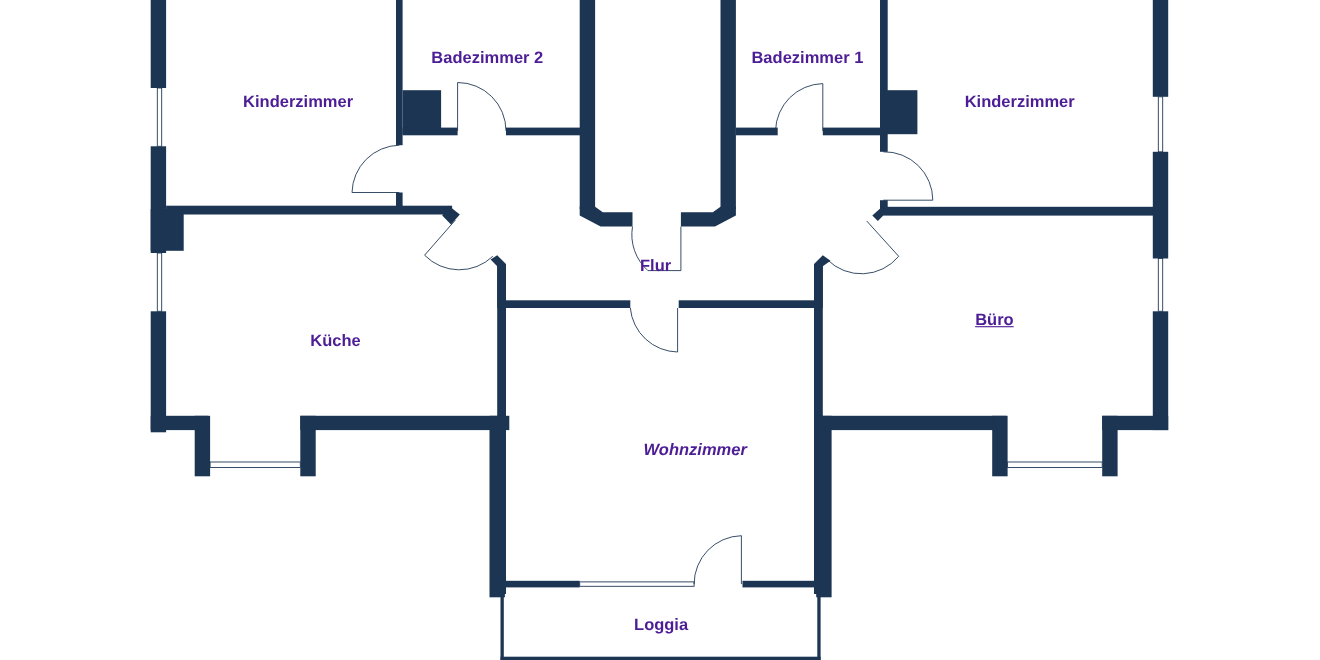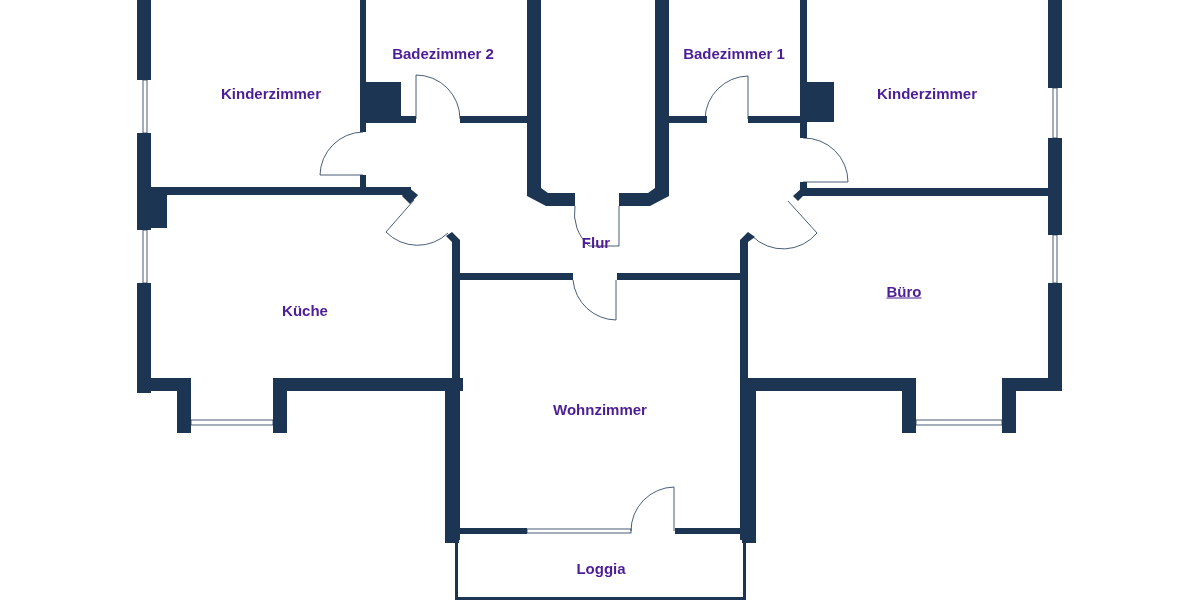--- a/index.html
+++ b/index.html
@@ -108,15 +108,15 @@
 </svg>
 
 <div id="labels">
   <div class="label" style="left:271px;top:93px;">Kinderzimmer</div>
   <div class="label" style="left:443px;top:53px;">Badezimmer 2</div>
   <div class="label" style="left:734px;top:53px;">Badezimmer 1</div>
   <div class="label" style="left:927px;top:93px;">Kinderzimmer</div>
   <div class="label" style="left:596px;top:242px;">Flur</div>
   <div class="label" style="left:305px;top:292px;margin-top:18px;">Küche</div>
   <div class="label" style="left:904px;top:291px;text-decoration:underline;">Büro</div>
-  <div class="label" style="left:600px;top:409px;">Wohnzimmer</div>
+  <div class="label" style="left:632px;top:409px;font-style:italic;">Wohnzimmer</div>
   <div class="label" style="left:601px;top:568px;">Loggia</div>
 </div>
 
 </body></html>

